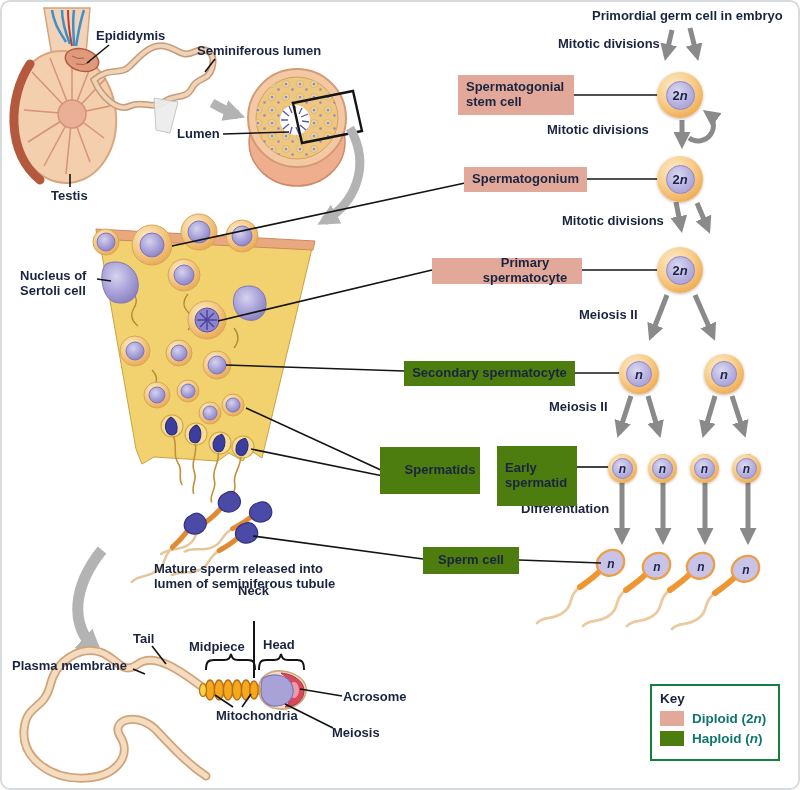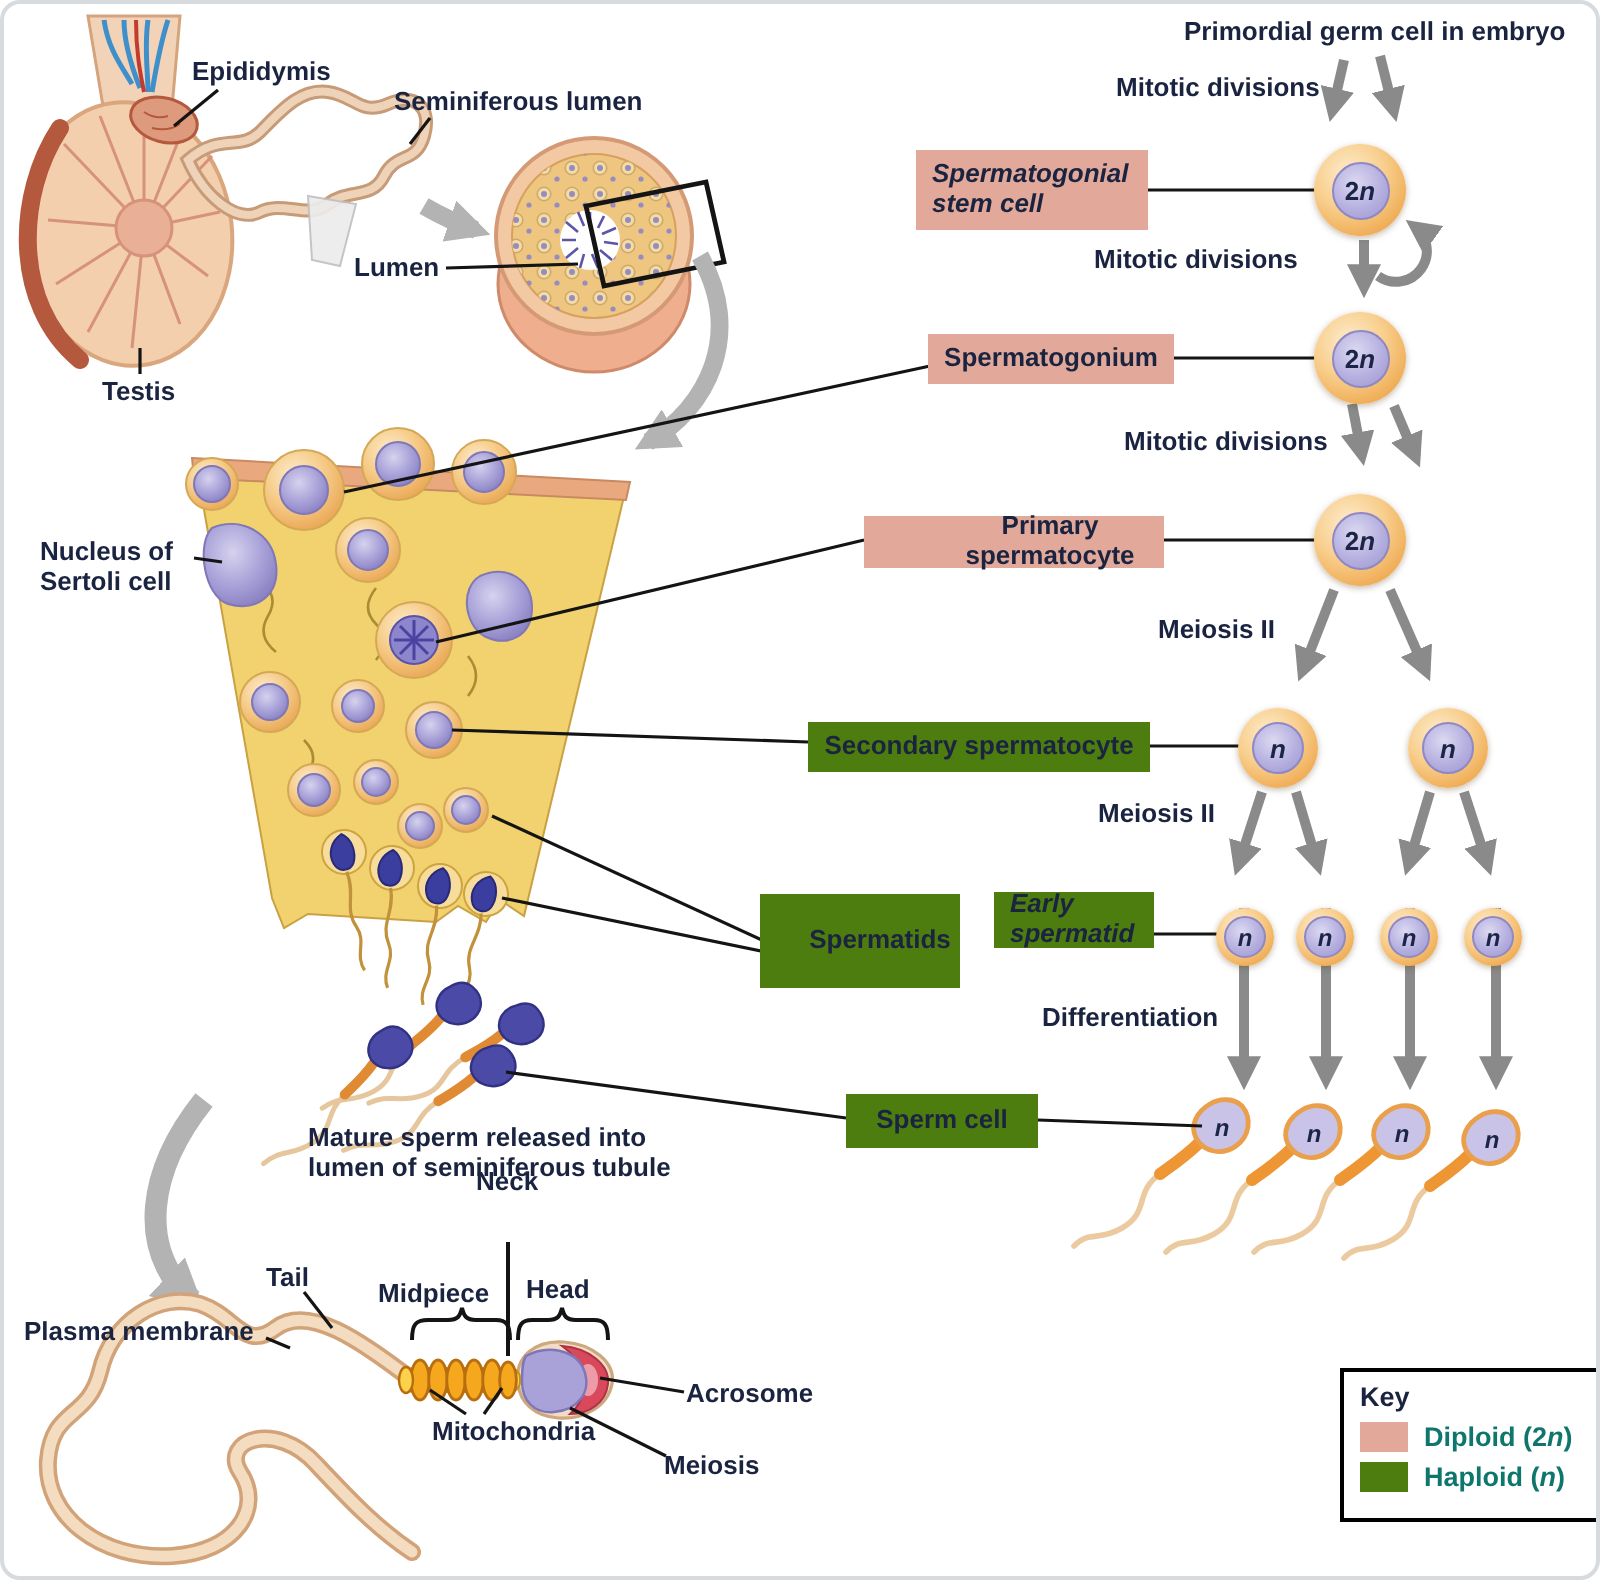--- a/index.html
+++ b/index.html
@@ -6,39 +6,39 @@
   body{width:800px;height:790px;font-family:"Liberation Sans",sans-serif;}
   #frame{position:relative;width:800px;height:790px;box-sizing:border-box;
          border:2px solid #d8dbde;border-radius:10px;background:#fff;overflow:hidden;}
   #art{position:absolute;left:0;top:0;z-index:1;}
   .lbl{position:absolute;z-index:2;font-weight:bold;font-size:13px;color:#1a2440;
        line-height:1.18;white-space:nowrap;}
   .wrap{white-space:normal;}
   .tag{position:absolute;z-index:2;font-weight:bold;font-size:13px;color:#1a2440;
        display:flex;align-items:center;justify-content:center;text-align:center;line-height:1.12;
        box-sizing:border-box;}
-  .tag.left{justify-content:flex-start;text-align:left;padding-left:8px;font-style:italic;}
+  .tag.left{justify-content:flex-start;text-align:left;padding-left:8px;}
   .diploid{background:#e2a99a;}
   .haploid{background:#4d7c0f;}
   .cell{position:absolute;z-index:2;border-radius:50%;
         background:radial-gradient(circle at 38% 32%,#fdeccd 0%,#f8cf8e 42%,#f0ae58 75%,#e1953c 100%);
         box-shadow:0 1px 3px rgba(90,60,20,.35);
         display:flex;align-items:center;justify-content:center;}
   .nuc{border-radius:50%;
        background:radial-gradient(circle at 40% 35%,#dcd9f1 0%,#b6b0e0 55%,#9d96cf 100%);
        border:1px solid #8f88c4;display:flex;align-items:center;justify-content:center;
        font-weight:bold;color:#1c2547;}
   .cell.big{width:46px;height:46px;}   .cell.big .nuc{width:27px;height:27px;font-size:13px;}
   .cell.mid{width:40px;height:40px;}   .cell.mid .nuc{width:24px;height:24px;font-size:13px;}
   .cell.sml{width:29px;height:29px;}   .cell.sml .nuc{width:19px;height:19px;font-size:12px;}
   .nuc i{font-style:italic;}
   .nlab{position:absolute;z-index:3;width:14px;text-align:center;font-weight:bold;
         font-size:12px;font-style:italic;color:#1c2547;}
   #keybox{position:absolute;z-index:2;left:648px;top:682px;width:130px;height:77px;
-          box-sizing:border-box;background:#fff;border:2px solid #000000;padding:5px 8px;margin-left:20px;}
+          box-sizing:border-box;background:#fff;border:2px solid #15803d;padding:5px 8px;}
   #keybox .kt{font-weight:bold;font-size:13.5px;color:#1a2440;}
   .krow{display:flex;align-items:center;margin-top:5px;}
   .sw{width:24px;height:15px;margin-right:8px;flex:0 0 auto;}
   .klab{font-weight:bold;font-size:13.5px;color:#0f766e;white-space:nowrap;}
   .klab i{font-style:italic;}
 </style>
 </head>
 <body>
 
 <div id="frame">
@@ -306,21 +306,21 @@
     </div>
   <div class="tag diploid" style="left:430px;top:256px;width:150px;height:26px;padding-left:36px;">
       <span>Primary spermatocyte</span>
     </div>
   <div class="tag haploid" style="left:402px;top:359px;width:171px;height:25px;">
       <span>Secondary spermatocyte</span>
     </div>
   <div class="tag haploid" style="left:378px;top:445px;width:100px;height:47px;padding-left:20px;">
       <span>Spermatids</span>
     </div>
-  <div class="tag haploid left" style="left:495px;top:444px;width:80px;height:28px;">
+  <div class="tag haploid left" style="left:495px;top:444px;width:80px;height:60px;">
       <span class="wrap">Early spermatid</span>
     </div>
   <div class="tag haploid" style="left:421px;top:545px;width:96px;height:27px;">
       <span>Sperm cell</span>
     </div>
 
   <div class="lbl" style="left:94px;top:26px;">Epididymis</div>
   <div class="lbl" style="left:195px;top:41px;">Seminiferous lumen</div>
   <div class="lbl" style="left:49px;top:186px;">Testis</div>
   <div class="lbl" style="left:175px;top:124px;">Lumen</div>

